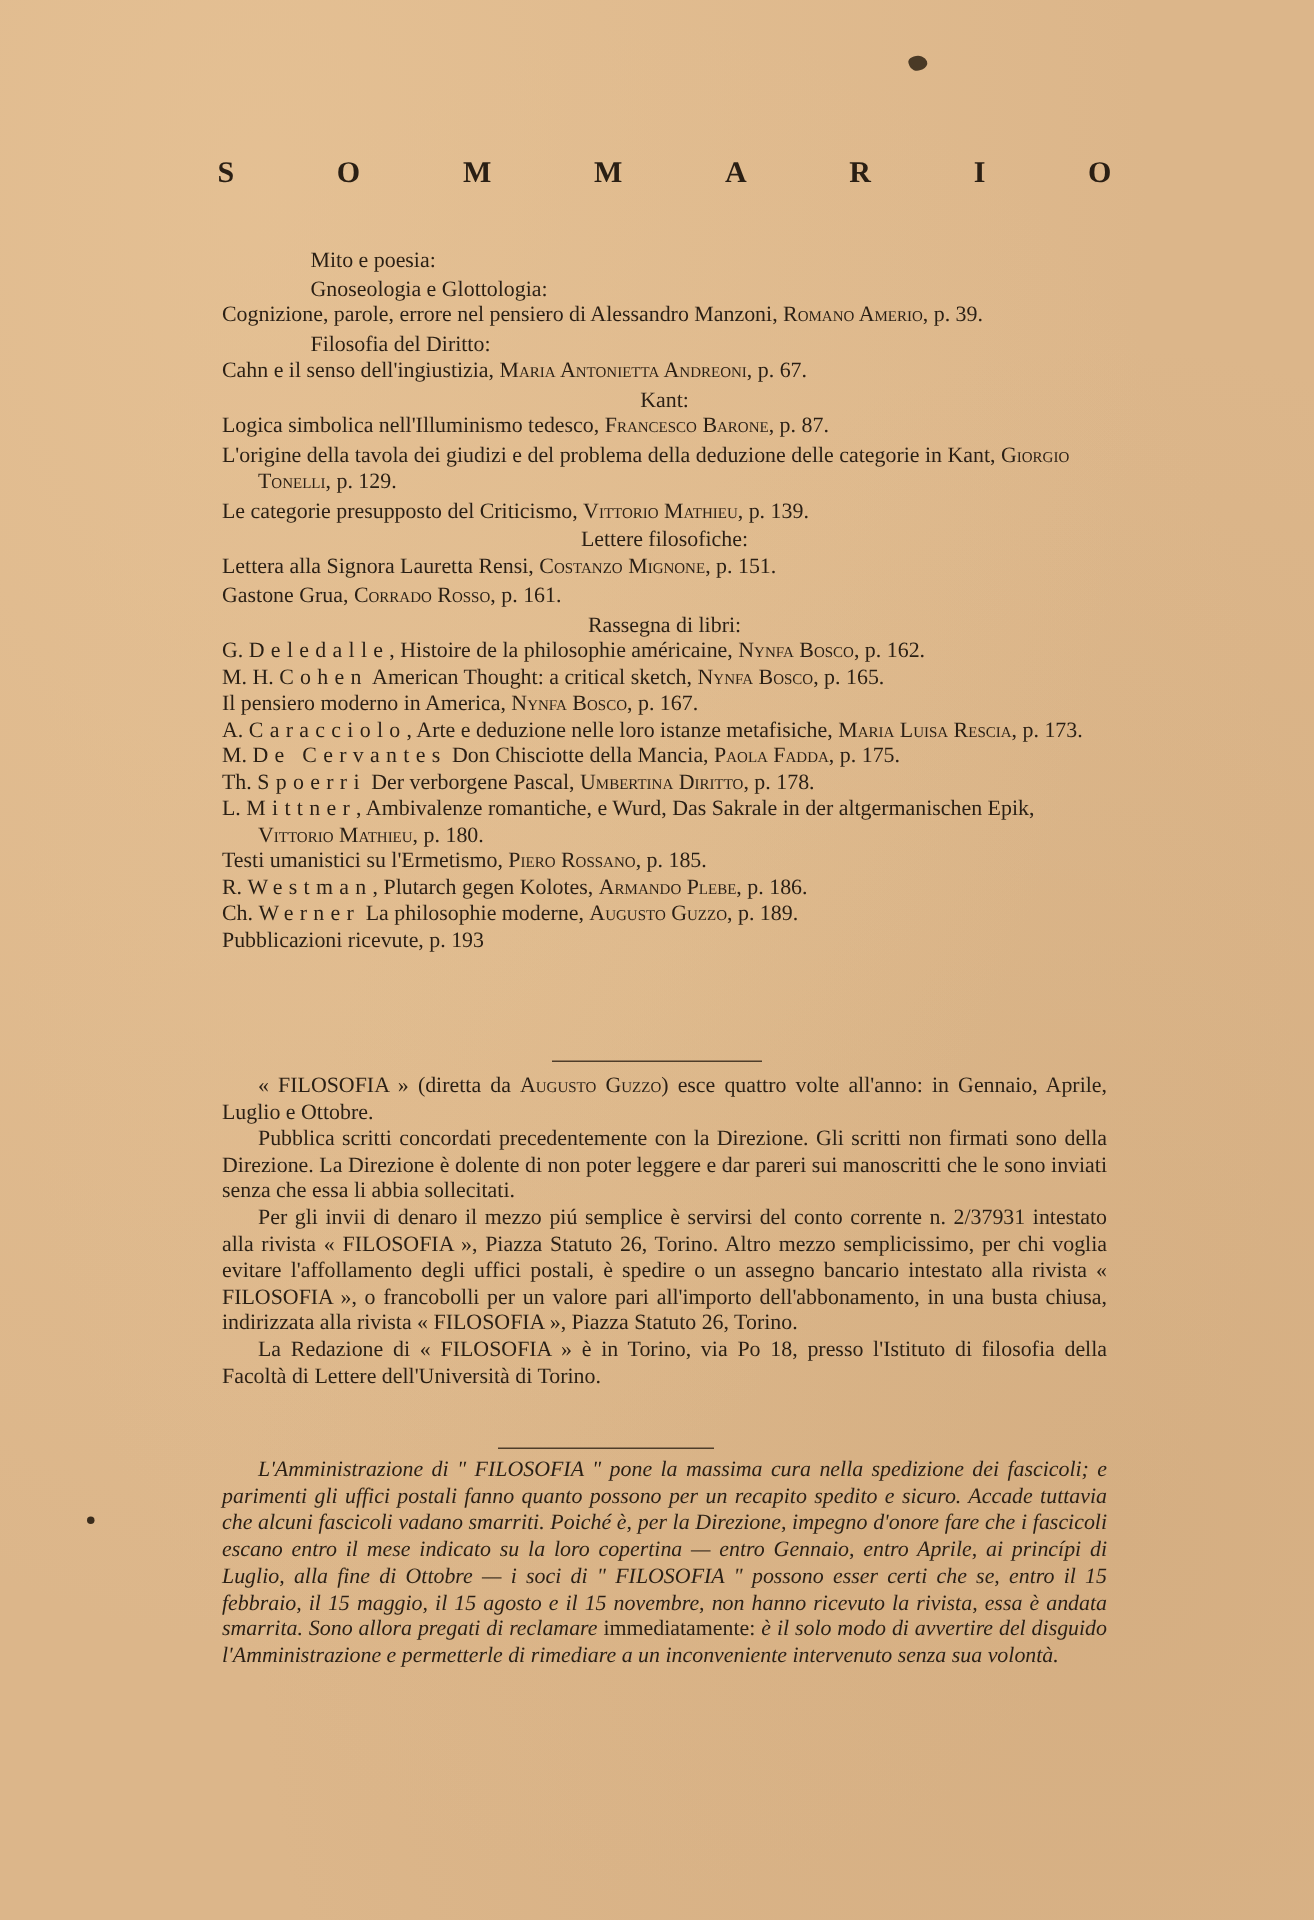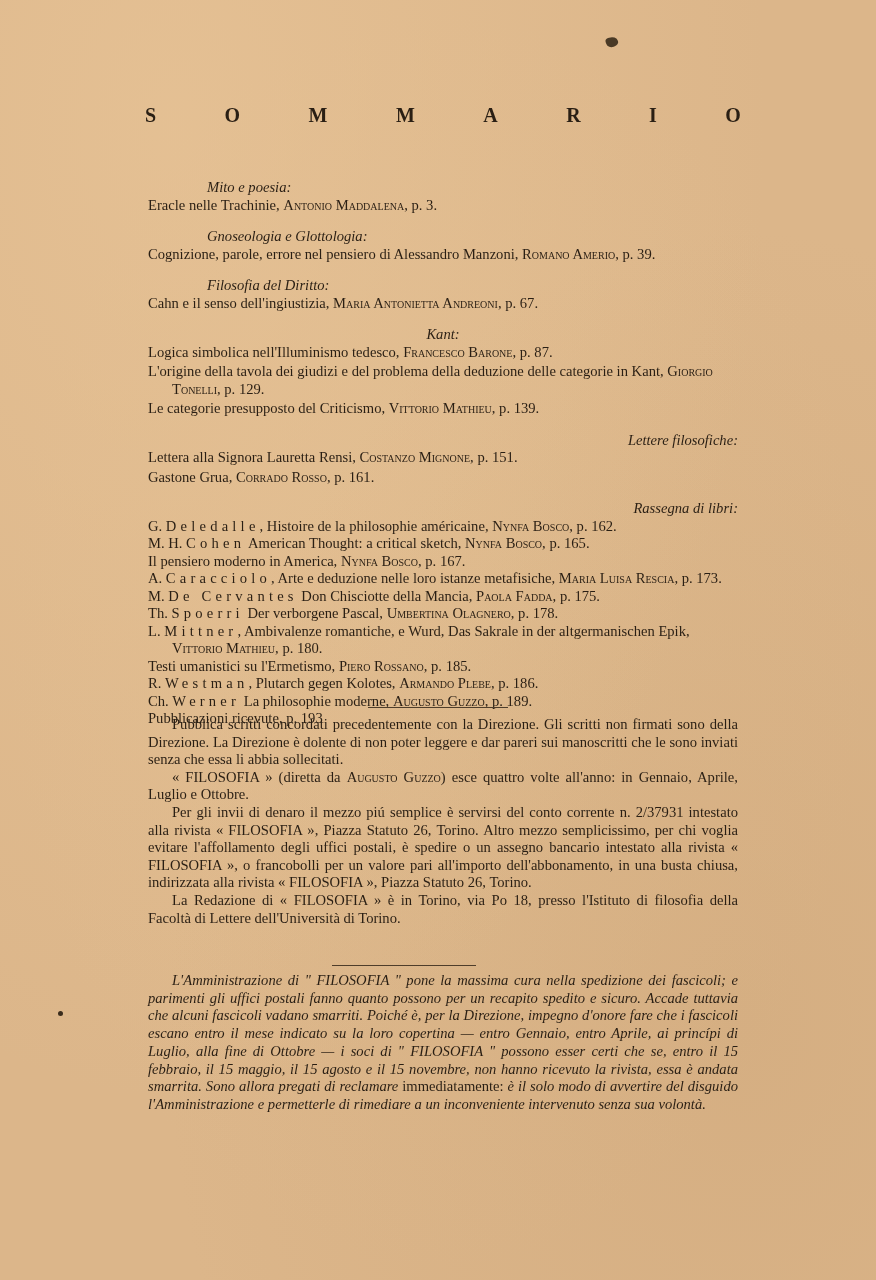--- a/index.html
+++ b/index.html
@@ -25,22 +25,22 @@
   }
   .title {
     position: absolute; left: 145px; top: 104px; width: 596px;
     display: flex; justify-content: space-between;
     font-size: 20px; font-weight: bold; letter-spacing: 0;
   }
   .toc {
     position: absolute; left: 148px; top: 165px; width: 590px;
     font-size: 14.6px; line-height: 17.5px;
   }
-  .toc .sec { font-style: italic; padding-left: 59px; margin-top: 14px; }
-  .toc .sec.center { padding-left: 0; text-align: right; }
+  .toc .sec { padding-left: 59px; margin-top: 1px; }
+  .toc .sec.center { padding-left: 0; text-align: center; }
   .toc .sec.right { padding-left: 0; text-align: center; }
   .toc .entry { padding-left: 24px; text-indent: -24px; margin-bottom: 2px; }
   .toc .entry.tight { margin-bottom: 0; }
   .toc .entry.center { padding-left: 0; text-indent: 0; }
   .sc { font-variant: small-caps; }
   .spaced { letter-spacing: 4.2px; text-align: center; }
   .divider {
     position: absolute; height: 1px; background: #4e3d2a;
   }
   .div1 { left: 368px; top: 707px; width: 140px; }
@@ -71,21 +71,20 @@
     <span>M</span>
     <span>A</span>
     <span>R</span>
     <span>I</span>
     <span>O</span>
   </div>
 
   <div class="toc">
 
     <div class="sec">Mito e poesia:</div>
-    <div class="entry"><span>Eracle nelle Trachinie, </span><span class="sc">Antonio Maddalena</span><span>, p. 3.</span></div>
 
     <div class="sec">Gnoseologia e Glottologia:</div>
     <div class="entry"><span>Cognizione, parole, errore nel pensiero di Alessandro Manzoni, </span><span class="sc">Romano Amerio</span><span>, p. 39.</span></div>
 
     <div class="sec">Filosofia del Diritto:</div>
     <div class="entry"><span>Cahn e il senso dell'ingiustizia, </span><span class="sc">Maria Antonietta Andreoni</span><span>, p. 67.</span></div>
 
     <div class="sec right">Kant:</div>
     <div class="entry"><span>Logica simbolica nell'Illuminismo tedesco, </span><span class="sc">Francesco Barone</span><span>, p. 87.</span></div>
     <div class="entry"><span>L'origine della tavola dei giudizi e del problema della deduzione delle categorie in Kant, </span><span class="sc">Giorgio Tonelli</span><span>, p. 129.</span></div>
@@ -94,33 +93,33 @@
     <div class="sec center">Lettere filosofiche:</div>
     <div class="entry"><span>Lettera alla Signora Lauretta Rensi, </span><span class="sc">Costanzo Mignone</span><span>, p. 151.</span></div>
     <div class="entry center"><span>Gastone Grua, </span><span class="sc">Corrado Rosso</span><span>, p. 161.</span></div>
 
     <div class="sec center">Rassegna di libri:</div>
     <div class="entry tight"><span>G. </span><span class="spaced">Deledalle</span><span>, Histoire de la philosophie américaine, </span><span class="sc">Nynfa Bosco</span><span>, p. 162.</span></div>
     <div class="entry tight"><span>M. H. </span><span class="spaced">Cohen</span><span>  American Thought: a critical sketch, </span><span class="sc">Nynfa Bosco</span><span>, p. 165.</span></div>
     <div class="entry tight"><span>Il pensiero moderno in America, </span><span class="sc">Nynfa Bosco</span><span>, p. 167.</span></div>
     <div class="entry tight"><span>A. </span><span class="spaced">Caracciolo</span><span>, Arte e deduzione nelle loro istanze metafisiche, </span><span class="sc">Maria Luisa Rescia</span><span>, p. 173.</span></div>
     <div class="entry tight"><span>M. </span><span class="spaced">De Cervantes</span><span>  Don Chisciotte della Mancia, </span><span class="sc">Paola Fadda</span><span>, p. 175.</span></div>
-    <div class="entry tight"><span>Th. </span><span class="spaced">Spoerri</span><span>  Der verborgene Pascal, </span><span class="sc">Umbertina Olagnero</span><span>, p. 178.</span></div>
+    <div class="entry tight"><span>Th. </span><span class="spaced">Spoerri</span><span>  Der verborgene Pascal, </span><span class="sc">Umbertina Diritto</span><span>, p. 178.</span></div>
     <div class="entry tight"><span>L. </span><span class="spaced">Mittner</span><span>, Ambivalenze romantiche, e Wurd, Das Sakrale in der altgermanischen Epik, </span><span class="sc">Vittorio Mathieu</span><span>, p. 180.</span></div>
     <div class="entry tight"><span>Testi umanistici su l'Ermetismo, </span><span class="sc">Piero Rossano</span><span>, p. 185.</span></div>
     <div class="entry tight"><span>R. </span><span class="spaced">Westman</span><span>, Plutarch gegen Kolotes, </span><span class="sc">Armando Plebe</span><span>, p. 186.</span></div>
     <div class="entry tight"><span>Ch. </span><span class="spaced">Werner</span><span>  La philosophie moderne, </span><span class="sc">Augusto Guzzo</span><span>, p. 189.</span></div>
     <div class="entry center tight">Pubblicazioni ricevute, p. 193</div>
   </div>
 
   <div class="divider div1"></div>
 
   <div class="info">
+    <p><span>« FILOSOFIA » (diretta da </span><span class="sc">Augusto Guzzo</span><span>) esce quattro volte all'anno: in Gennaio, Aprile, Luglio e Ottobre.</span></p>
     <p>Pubblica scritti concordati precedentemente con la Direzione. Gli scritti non firmati sono della Direzione. La Direzione è dolente di non poter leggere e dar pareri sui manoscritti che le sono inviati senza che essa li abbia sollecitati.</p>
-    <p><span>« FILOSOFIA » (diretta da </span><span class="sc">Augusto Guzzo</span><span>) esce quattro volte all'anno: in Gennaio, Aprile, Luglio e Ottobre.</span></p>
     <p>Per gli invii di denaro il mezzo piú semplice è servirsi del conto corrente n. 2/37931 intestato alla rivista « FILOSOFIA », Piazza Statuto 26, Torino. Altro mezzo semplicissimo, per chi voglia evitare l'affollamento degli uffici postali, è spedire o un assegno bancario intestato alla rivista « FILOSOFIA », o francobolli per un valore pari all'importo dell'abbonamento, in una busta chiusa, indirizzata alla rivista « FILOSOFIA », Piazza Statuto 26, Torino.</p>
     <p>La Redazione di « FILOSOFIA » è in Torino, via Po 18, presso l'Istituto di filosofia della Facoltà di Lettere dell'Università di Torino.</p>
   </div>
 
   <div class="divider div2"></div>
 
   <div class="notice">
     <p><span>L'Amministrazione di " FILOSOFIA " pone la massima cura nella spedizione dei fascicoli; e parimenti gli uffici postali fanno quanto possono per un recapito spedito e sicuro. Accade tuttavia che alcuni fascicoli vadano smarriti. Poiché è, per la Direzione, impegno d'onore fare che i fascicoli escano entro il mese indicato su la loro copertina — entro Gennaio, entro Aprile, ai princípi di Luglio, alla fine di Ottobre — i soci di " FILOSOFIA " possono esser certi che se, entro il 15 febbraio, il 15 maggio, il 15 agosto e il 15 novembre, non hanno ricevuto la rivista, essa è andata smarrita. Sono allora pregati di reclamare </span><span class="up">immediatamente:</span><span> è il solo modo di avvertire del disguido l'Amministrazione e permetterle di rimediare a un inconveniente intervenuto senza sua volontà.</span></p>
   </div>
 </div>

